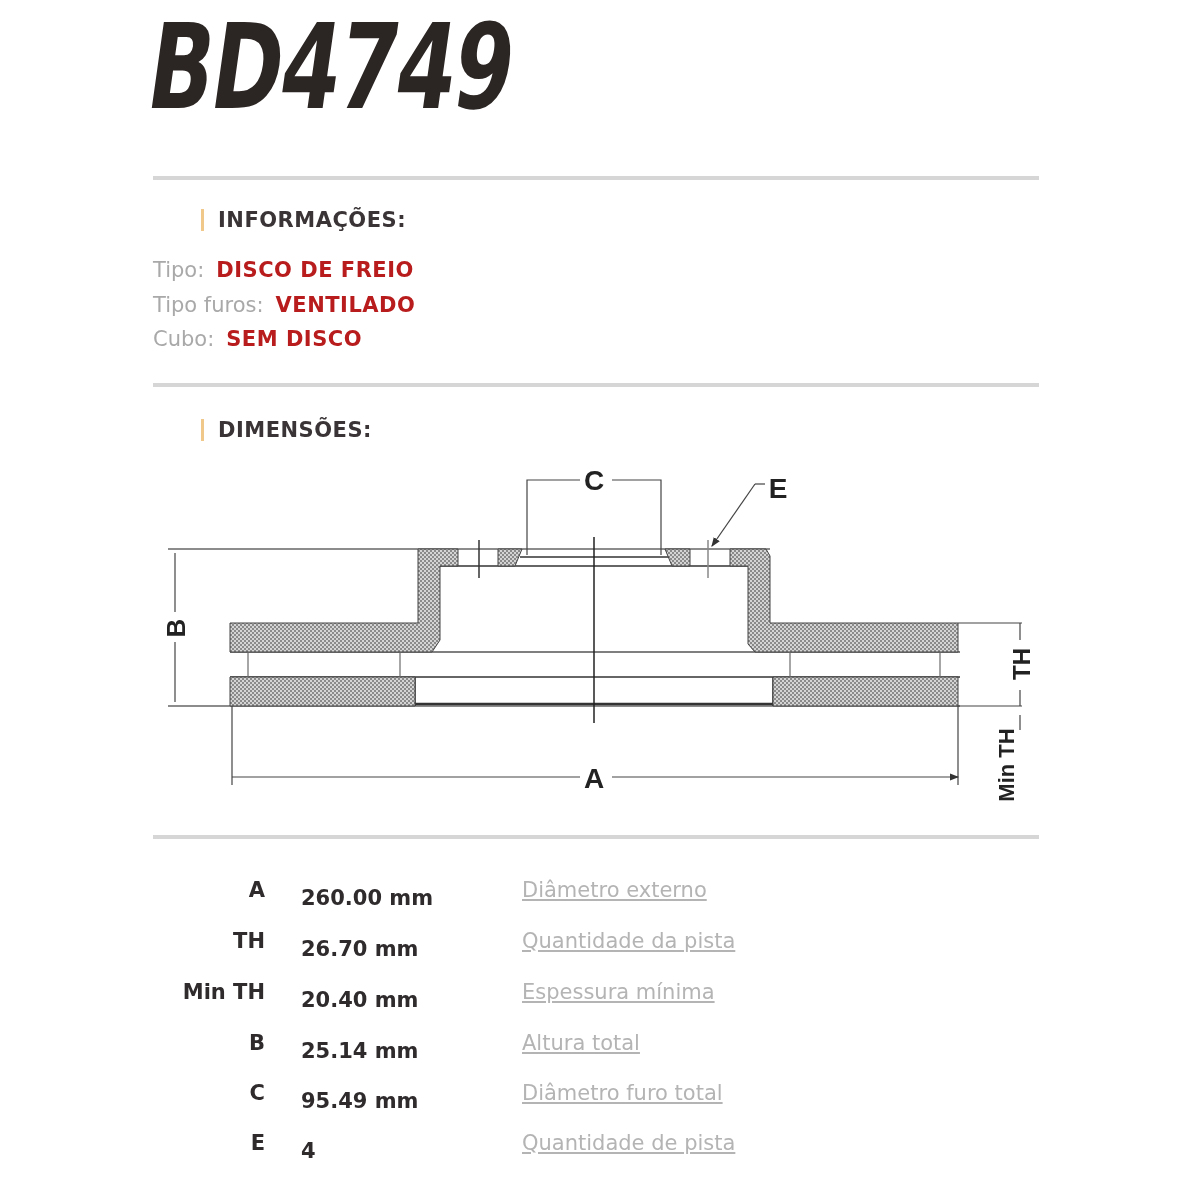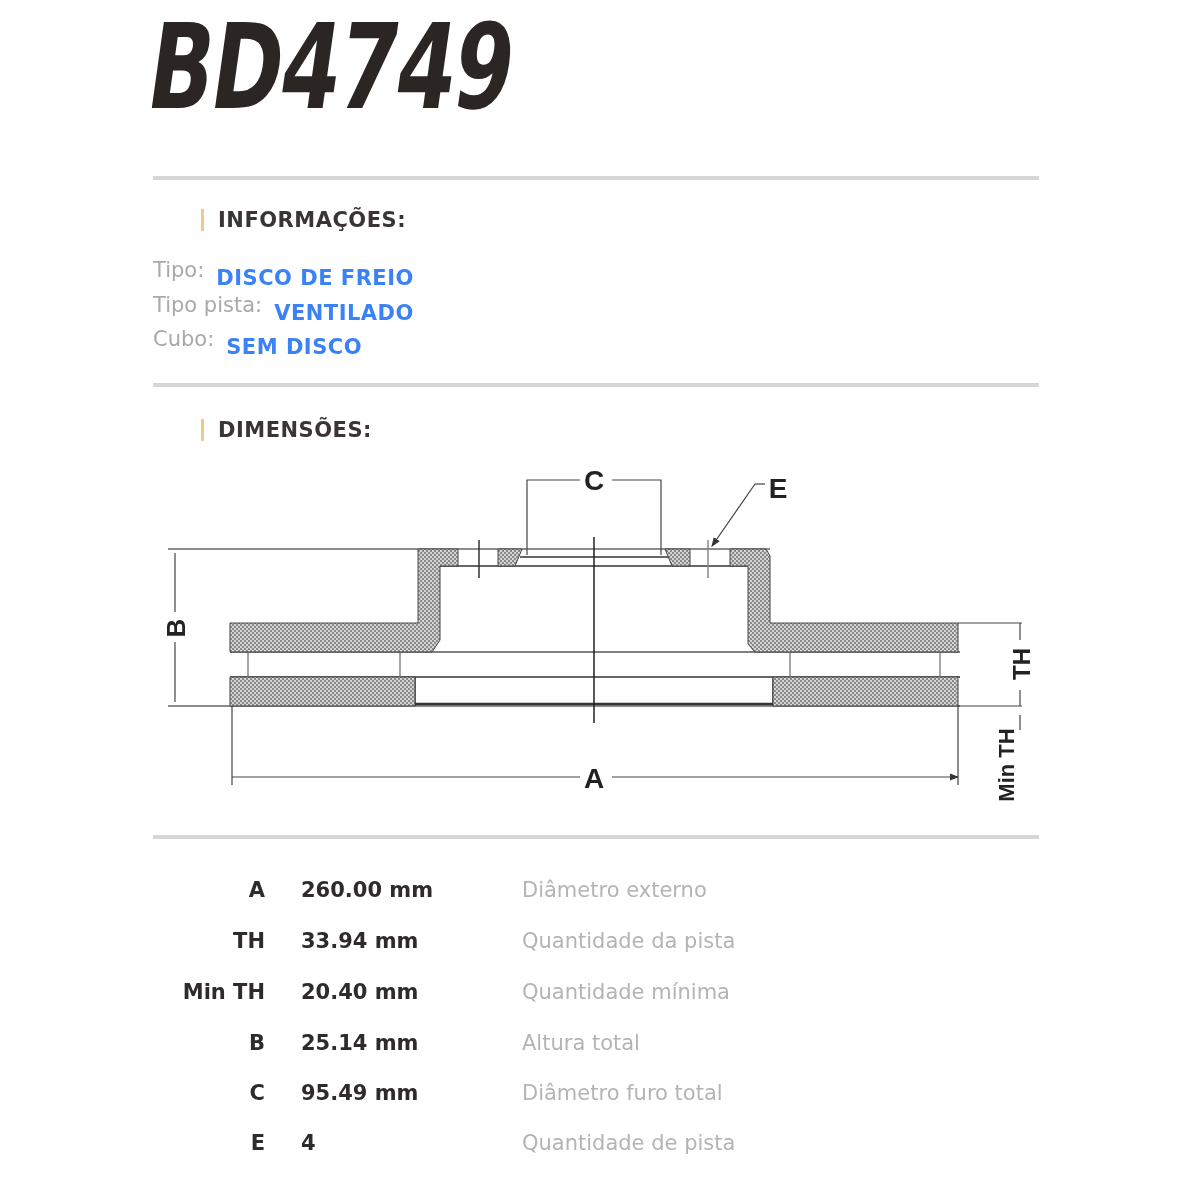--- a/index.html
+++ b/index.html
@@ -7,45 +7,45 @@
          font-family: "DejaVu Sans", sans-serif; }
   .title { position: absolute; left: 158px; top: 8px; font-family: "DejaVu Sans", sans-serif;
            font-size: 118px; font-weight: bold; color: #2b2523; letter-spacing: -2px;
            transform: skewX(-8deg) scaleX(0.72); transform-origin: left top; line-height: 1; }
   .rule { position: absolute; left: 153px; width: 886px; height: 4px; background: #d6d6d6; }
   .section-head { position: absolute; left: 153px; font-size: 21px; font-weight: bold; color: #3a3437;
                   display: flex; align-items: center; letter-spacing: 0.5px; padding-left: 48px; }
   .accent-bar { display: inline-block; width: 3px; height: 22px; background: #f0c98a; margin-right: 14px; }
   .info-row { position: absolute; left: 153px; font-size: 21px; display: flex; gap: 12px; }
   .info-label { color: #a9a9a9; }
-  .info-value { color: #3b82f6; font-weight: bold; letter-spacing: 0.5px; margin-top: 8px; }
+  .info-value { color: #b91c1c; font-weight: bold; letter-spacing: 0.5px; }
   .diagram { position: absolute; left: 150px; top: 455px; width: 900px; height: 370px; }
   .spec-row { position: absolute; left: 160px; width: 700px; height: 30px; font-size: 21px; }
   .spec-key { position: absolute; right: 595px; color: #2f2b2c; font-weight: bold; white-space: nowrap; text-align: right; }
-  .spec-val { position: absolute; left: 141px; color: #2f2b2c; font-weight: bold; white-space: nowrap; }
-  .spec-desc { position: absolute; left: 362px; color: #b4b4b4; white-space: nowrap; }
+  .spec-val { position: absolute; left: 141px; color: #2f2b2c; font-weight: bold; white-space: nowrap; margin-top: 8px; }
+  .spec-desc { position: absolute; left: 362px; color: #b4b4b4; white-space: nowrap; text-decoration: underline; }
 </style>
 </head>
 <body>
 
 <div class="title">BD4749</div>
 
 <div class="rule" style="top:176px"></div>
 
 <div class="section-head" style="top:208px">
   <span class="accent-bar"></span>
   <span>INFORMAÇÕES:</span>
 </div>
 
 <div class="info-row" style="top:258px">
   <span class="info-label">Tipo:</span>
   <span class="info-value">DISCO DE FREIO</span>
 </div>
 <div class="info-row" style="top:293px">
-  <span class="info-label">Tipo pista:</span>
+  <span class="info-label">Tipo furos:</span>
   <span class="info-value">VENTILADO</span>
 </div>
 <div class="info-row" style="top:327px">
   <span class="info-label">Cubo:</span>
   <span class="info-value">SEM DISCO</span>
 </div>
 
 <div class="rule" style="top:383px"></div>
 
 <div class="section-head" style="top:418px">
@@ -132,27 +132,27 @@
 
 <div class="rule" style="top:835px"></div>
 
 <div class="spec-row" style="top:878px">
   <span class="spec-key">A</span>
   <span class="spec-val">260.00 mm</span>
   <span class="spec-desc">Diâmetro externo</span>
 </div>
 <div class="spec-row" style="top:929px">
   <span class="spec-key">TH</span>
-  <span class="spec-val">33.94 mm</span>
+  <span class="spec-val">26.70 mm</span>
   <span class="spec-desc">Quantidade da pista</span>
 </div>
 <div class="spec-row" style="top:980px">
   <span class="spec-key">Min TH</span>
   <span class="spec-val">20.40 mm</span>
-  <span class="spec-desc">Quantidade mínima</span>
+  <span class="spec-desc">Espessura mínima</span>
 </div>
 <div class="spec-row" style="top:1031px">
   <span class="spec-key">B</span>
   <span class="spec-val">25.14 mm</span>
   <span class="spec-desc">Altura total</span>
 </div>
 <div class="spec-row" style="top:1081px">
   <span class="spec-key">C</span>
   <span class="spec-val">95.49 mm</span>
   <span class="spec-desc">Diâmetro furo total</span>

